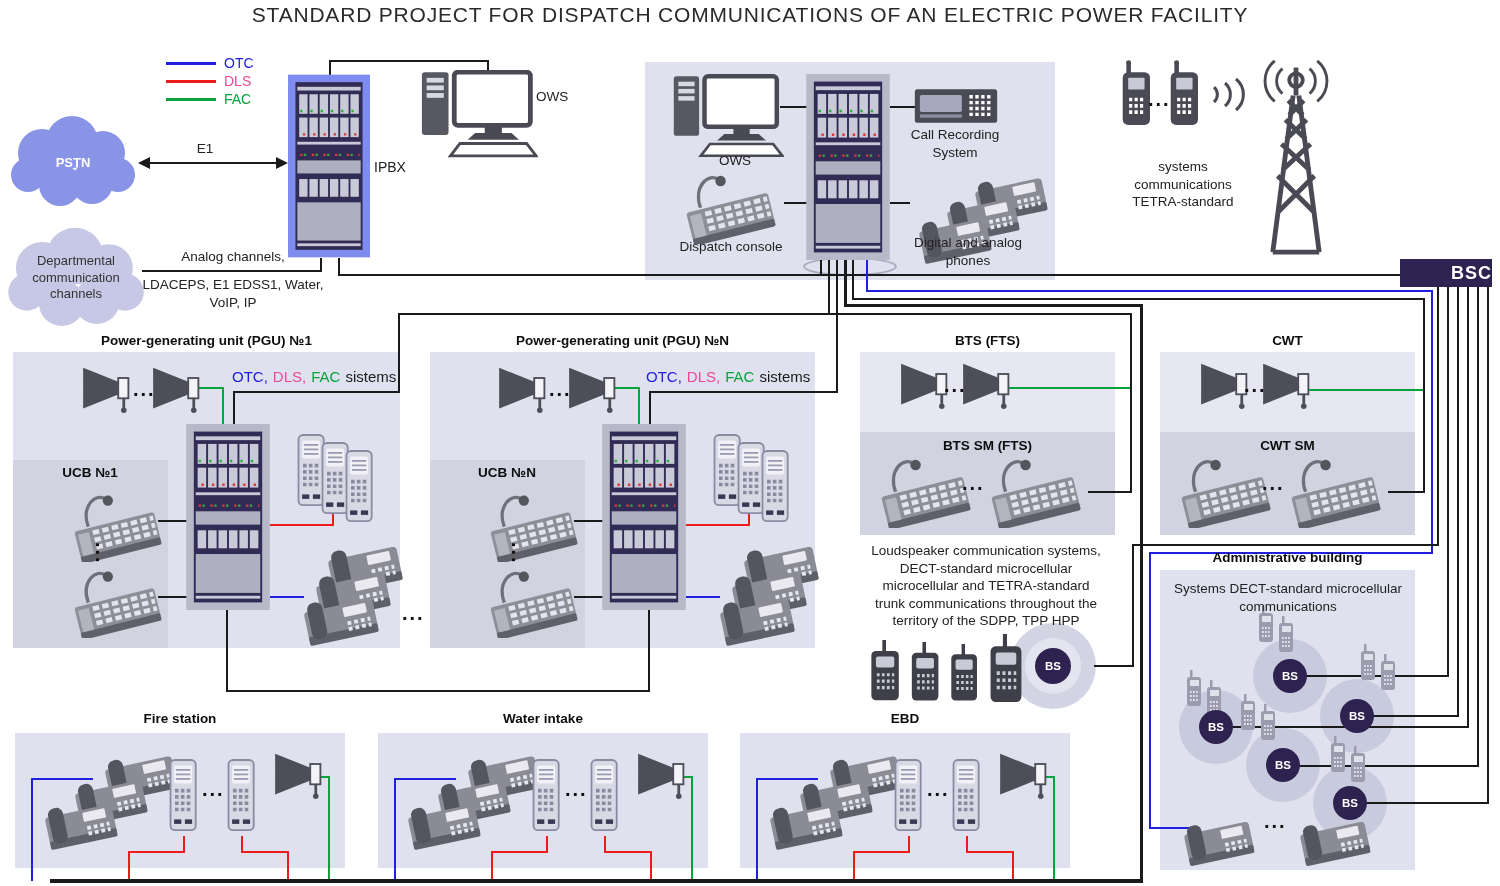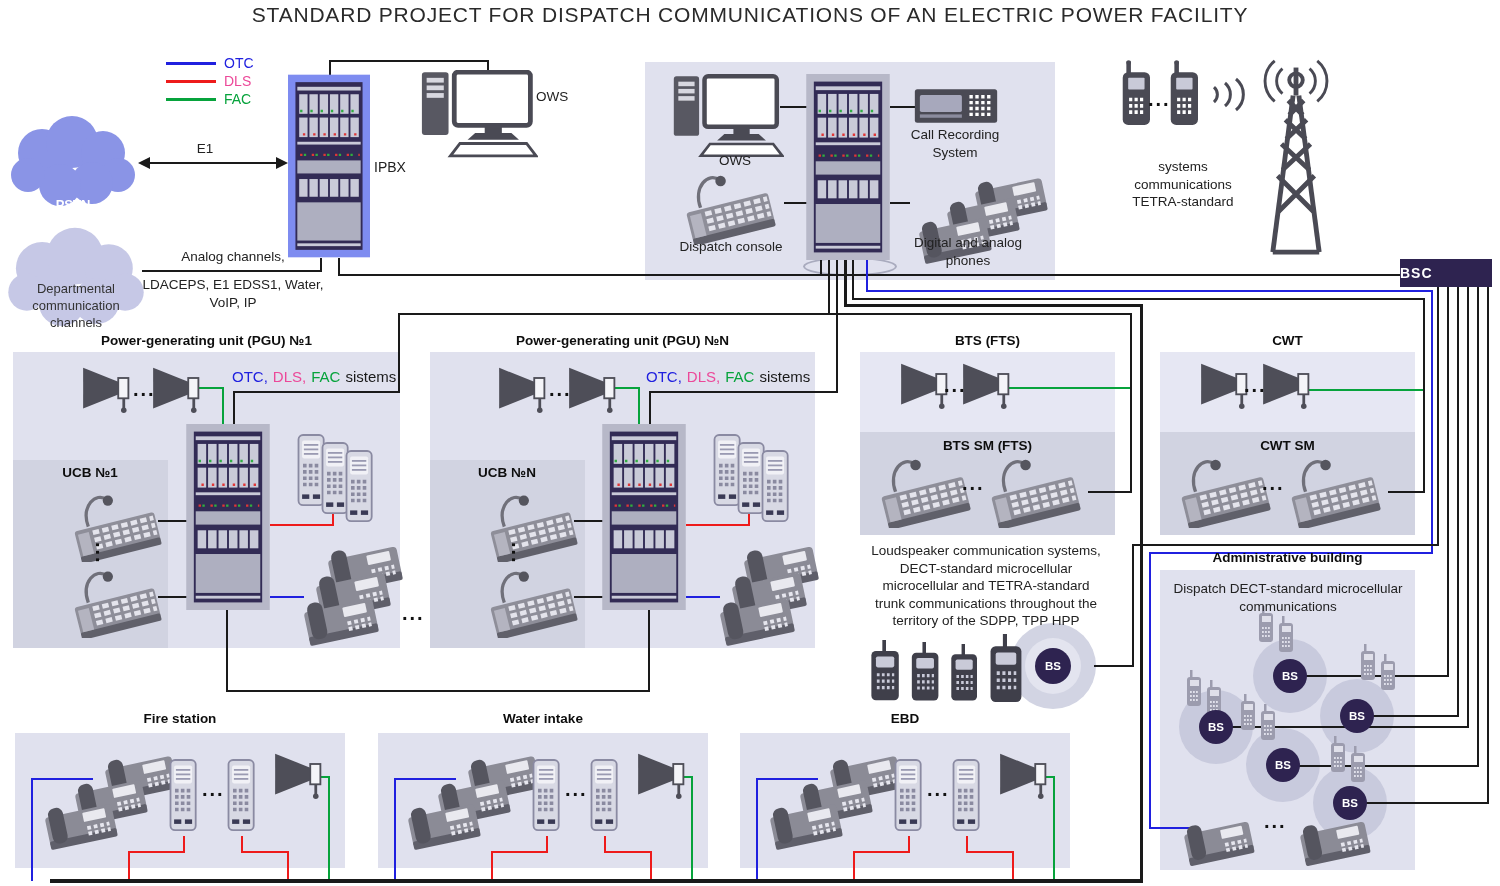--- a/index.html
+++ b/index.html
@@ -15,24 +15,24 @@
   .lb{position:absolute;font-size:13.5px;text-align:center;color:#222;line-height:1.3}
   .main-title{position:absolute;top:3px;left:0;width:1500px;text-align:center;font-size:21px;
               letter-spacing:.8px;color:#2a2a2a}
   .dots{position:absolute;font-weight:700;font-size:20px;letter-spacing:2px;color:#111;line-height:6px}
   .vdots{transform:rotate(90deg);transform-origin:10px 10px}
   .dev{position:absolute}
   .halo{position:absolute;border-radius:50%;background:#c8cadd}
   .ring{position:absolute;border-radius:50%;background:#e3e4ef}
   .bscore{position:absolute;border-radius:50%;background:#2e2350;color:#fff;font-weight:700;
           font-size:11.5px;display:flex;align-items:center;justify-content:center}
-  #bsc{position:absolute;background:#2e2350;color:#fff;font-weight:700;font-size:14px;
-       display:flex;align-items:center;justify-content:flex-start;letter-spacing:1px}
+  #bsc{position:absolute;background:#2e2350;color:#fff;font-weight:700;font-size:18px;
+       display:flex;align-items:center;justify-content:flex-end;letter-spacing:1px}
   .cloud-txt{position:absolute;display:flex;flex-direction:column;align-items:center;
-             justify-content:flex-end;text-align:center}
+             justify-content:center;text-align:center}
   .arr{position:absolute;width:0;height:0}
   .lgl{position:absolute;height:3px;width:50px}
   .lglb{position:absolute;font-size:14px;font-weight:400}
   .sysl{position:absolute;font-size:15px;display:flex;gap:5px;white-space:nowrap}
   .t-b{color:#2020df}.t-r{color:#ec4899}.t-g{color:#07a33c}
   .ell{position:absolute;border:2px solid #a9abbe;border-radius:50%;background:transparent}
 </style>
 </head>
 <body>
 
@@ -680,21 +680,21 @@
 </div>
 <div class="lb" style="left:850px;top:542px;width:272px">
   <div>Loudspeaker communication systems,</div>
   <div>DECT-standard microcellular</div>
   <div>microcellular and TETRA-standard</div>
   <div>trunk communications throughout the</div>
   <div>territory of the SDPP, TPP HPP</div>
 </div>
 <div class="st" style="left:1160px;top:550px;width:255px">Administrative building</div>
 <div class="lb" style="left:1163px;top:580px;width:250px">
-  <div>Dispatch DECT-standard microcellular</div>
+  <div>Systems DECT-standard microcellular</div>
       <div>communications</div>
 </div>
 <div class="st" style="left:15px;top:711px;width:330px">Fire station</div>
 <div class="st" style="left:378px;top:711px;width:330px">Water intake</div>
 <div class="st" style="left:740px;top:711px;width:330px">EBD</div>
 
 <span class="dots" style="left:1148px;top:96px">...</span>
 <span class="dots" style="left:133px;top:386px">...</span>
 <span class="dots" style="left:549px;top:386px">...</span>
 <span class="dots" style="left:944px;top:382px">...</span>

